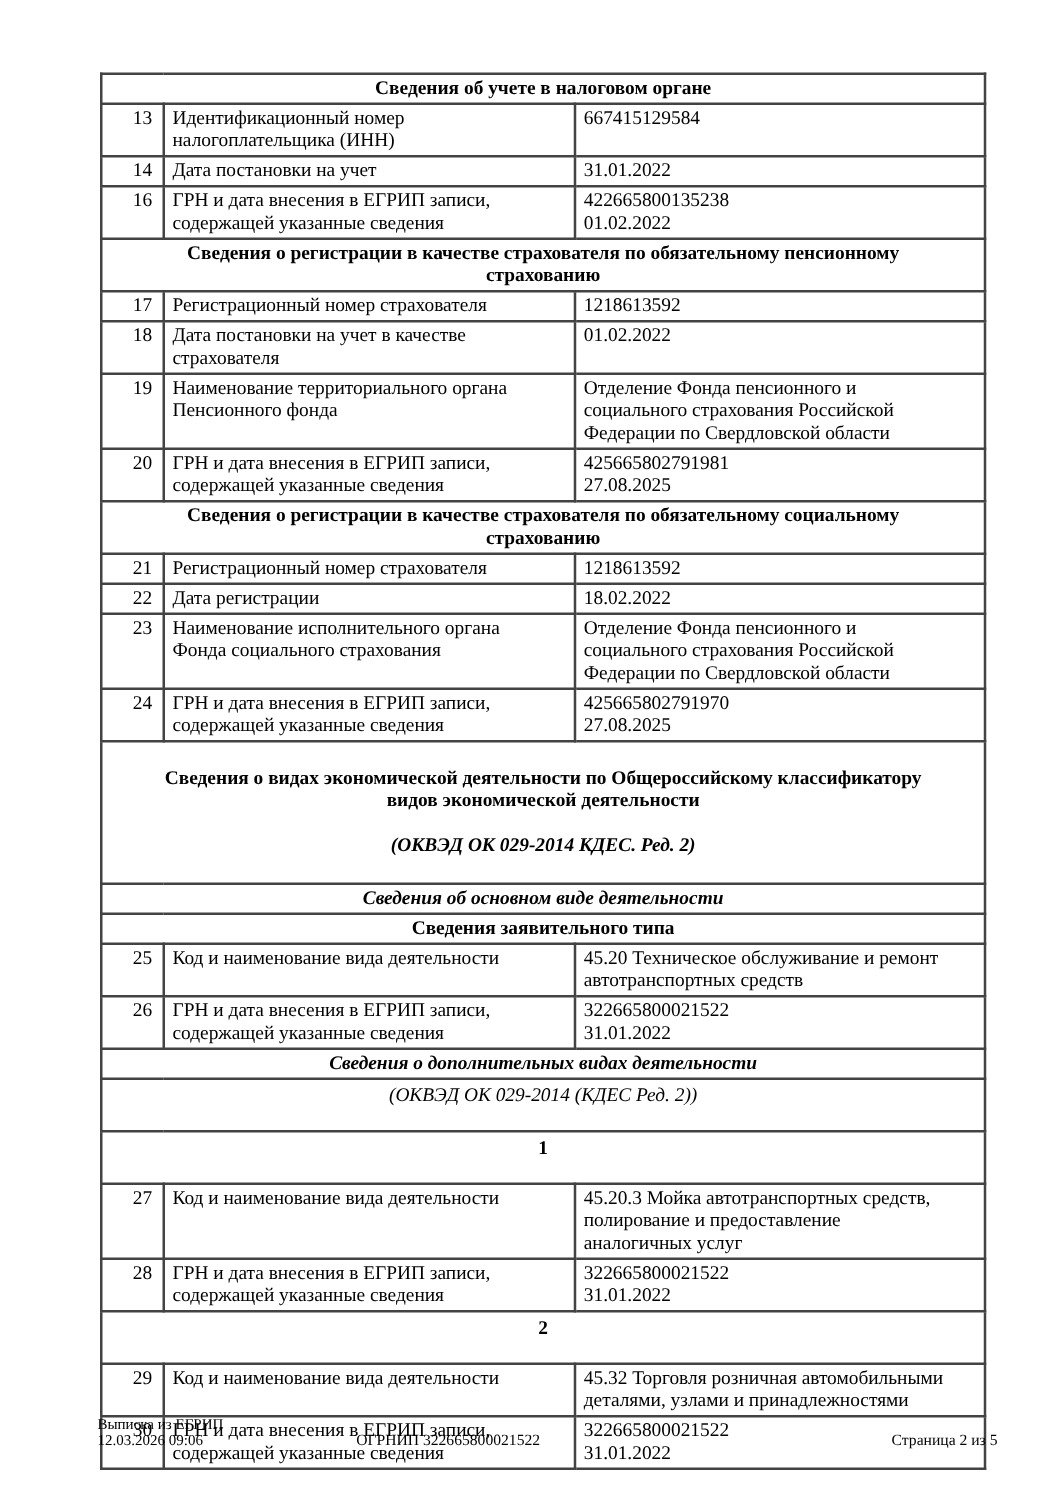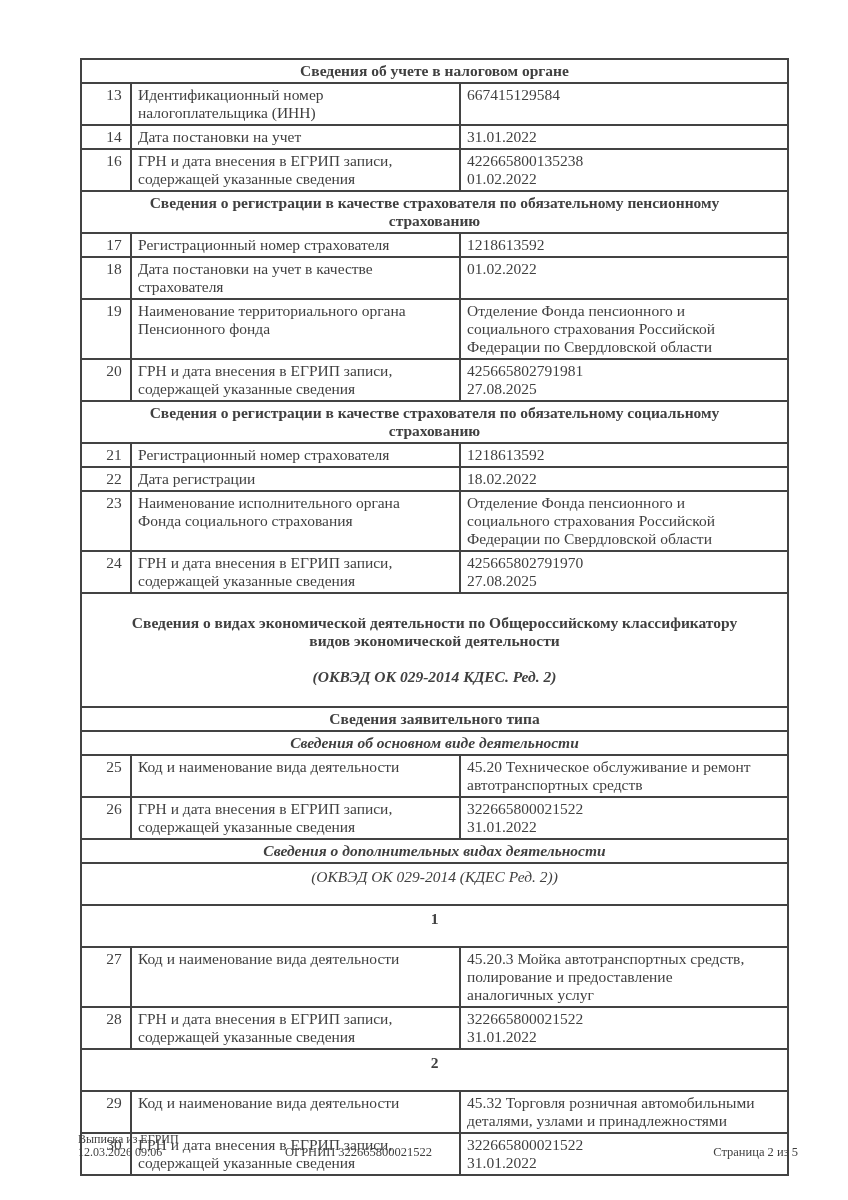--- a/index.html
+++ b/index.html
@@ -1,19 +1,19 @@
 <!DOCTYPE html>
 <html><head>
 <meta charset="utf-8">
 <style>
   html, body { margin:0; padding:0; background:#ffffff; }
   .page {
     position:relative; width:848px; height:1200px; margin:0 auto;
     background:#ffffff; overflow:hidden;
-    font-family:"Liberation Serif", serif; color:#404040;
+    font-family:"Liberation Serif", serif; color:#000000;
   }
   table.doc {
     position:absolute; left:80px; top:58px; width:707px;
     border-collapse:collapse; table-layout:fixed;
   }
   table.doc col.c-num { width:50px; }
   table.doc col.c-lbl { width:329px; }
   table.doc col.c-val { width:328px; }
   .doc td {
     border:2px solid #434343;
@@ -131,24 +131,24 @@
 27.08.2025</td>
       </tr>
       <tr>
         <td colspan="3" class="h">
           <div>Сведения о видах экономической деятельности по Общероссийскому классификатору
 видов экономической деятельности</div>
           <div class="hbi">(ОКВЭД ОК 029-2014 КДЕС. Ред. 2)</div>
         </td>
       </tr>
       <tr>
+        <td colspan="3" class="h hbi">Сведения об основном виде деятельности</td>
+      </tr>
+      <tr>
         <td colspan="3" class="h">Сведения заявительного типа</td>
-      </tr>
-      <tr>
-        <td colspan="3" class="h hbi">Сведения об основном виде деятельности</td>
       </tr>
       <tr>
         <td class="num">25</td>
         <td>Код и наименование вида деятельности</td>
         <td>45.20 Техническое обслуживание и ремонт
 автотранспортных средств</td>
       </tr>
       <tr>
         <td class="num">26</td>
         <td>ГРН и дата внесения в ЕГРИП записи,

